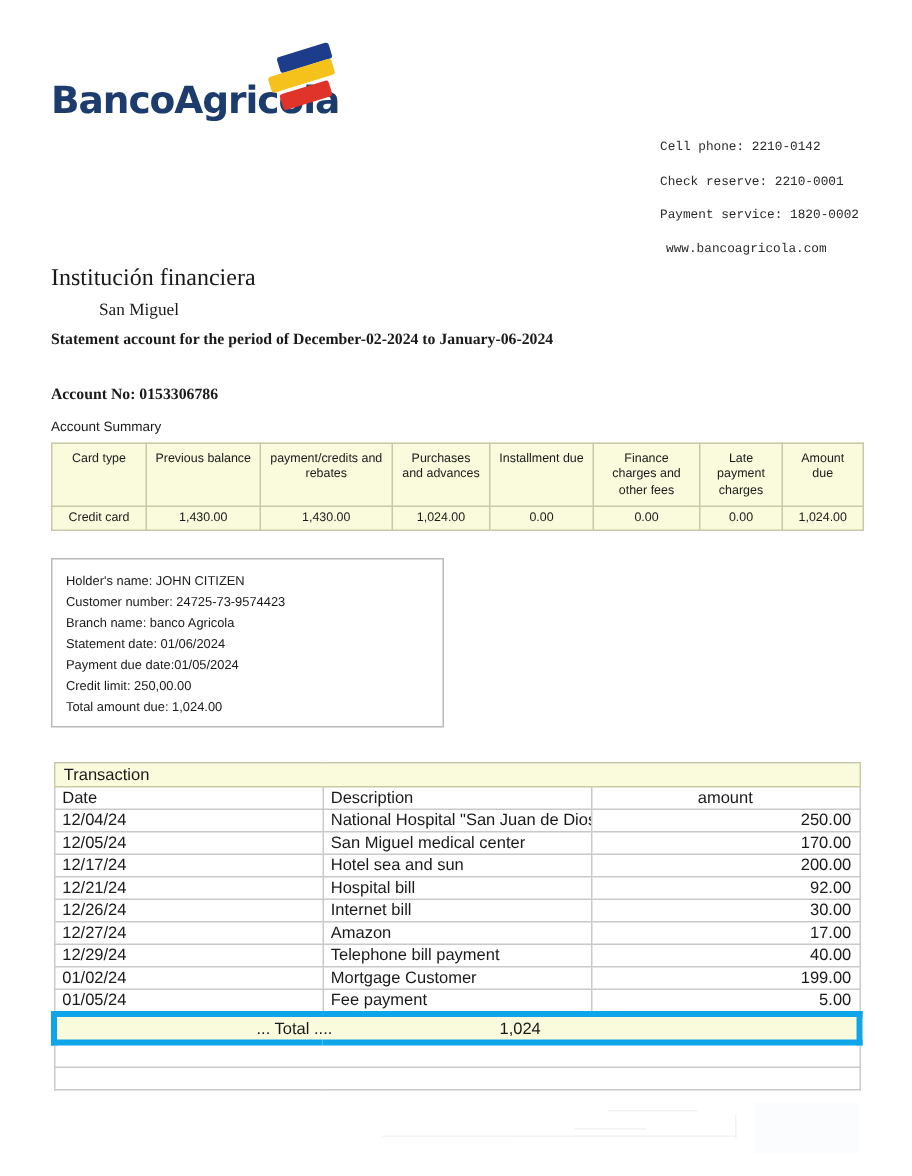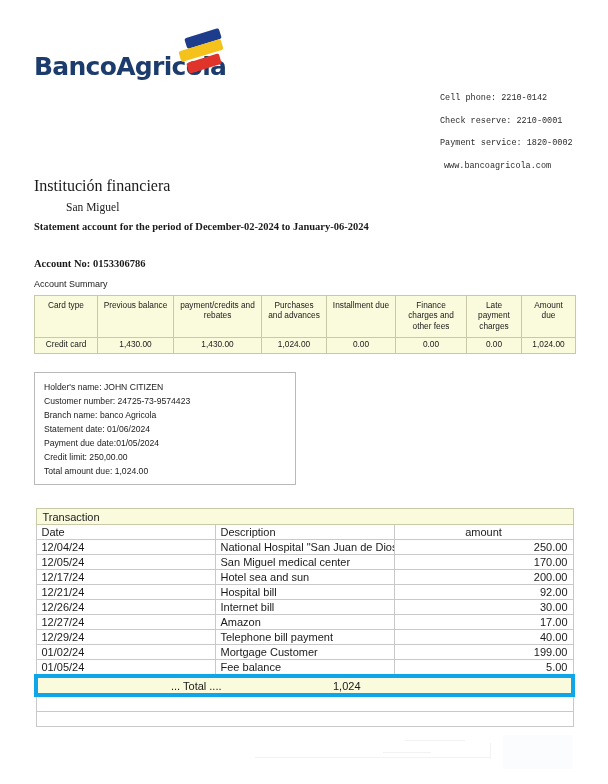--- a/index.html
+++ b/index.html
@@ -319,21 +319,21 @@
         <td>Telephone bill payment</td>
         <td class="c-amt">40.00</td>
       </tr>
       <tr class="row">
         <td class="c-date">01/02/24</td>
         <td>Mortgage Customer</td>
         <td class="c-amt">199.00</td>
       </tr>
       <tr class="row">
         <td class="c-date">01/05/24</td>
-        <td>Fee balance</td>
+        <td>Fee payment</td>
         <td class="c-amt">5.00</td>
       </tr>
       <tr class="total">
         <td colspan="3">
           <div class="total-inner">
             <span class="total-label">... Total ....</span>
             <span class="total-value">1,024</span>
           </div>
         </td>
       </tr>

